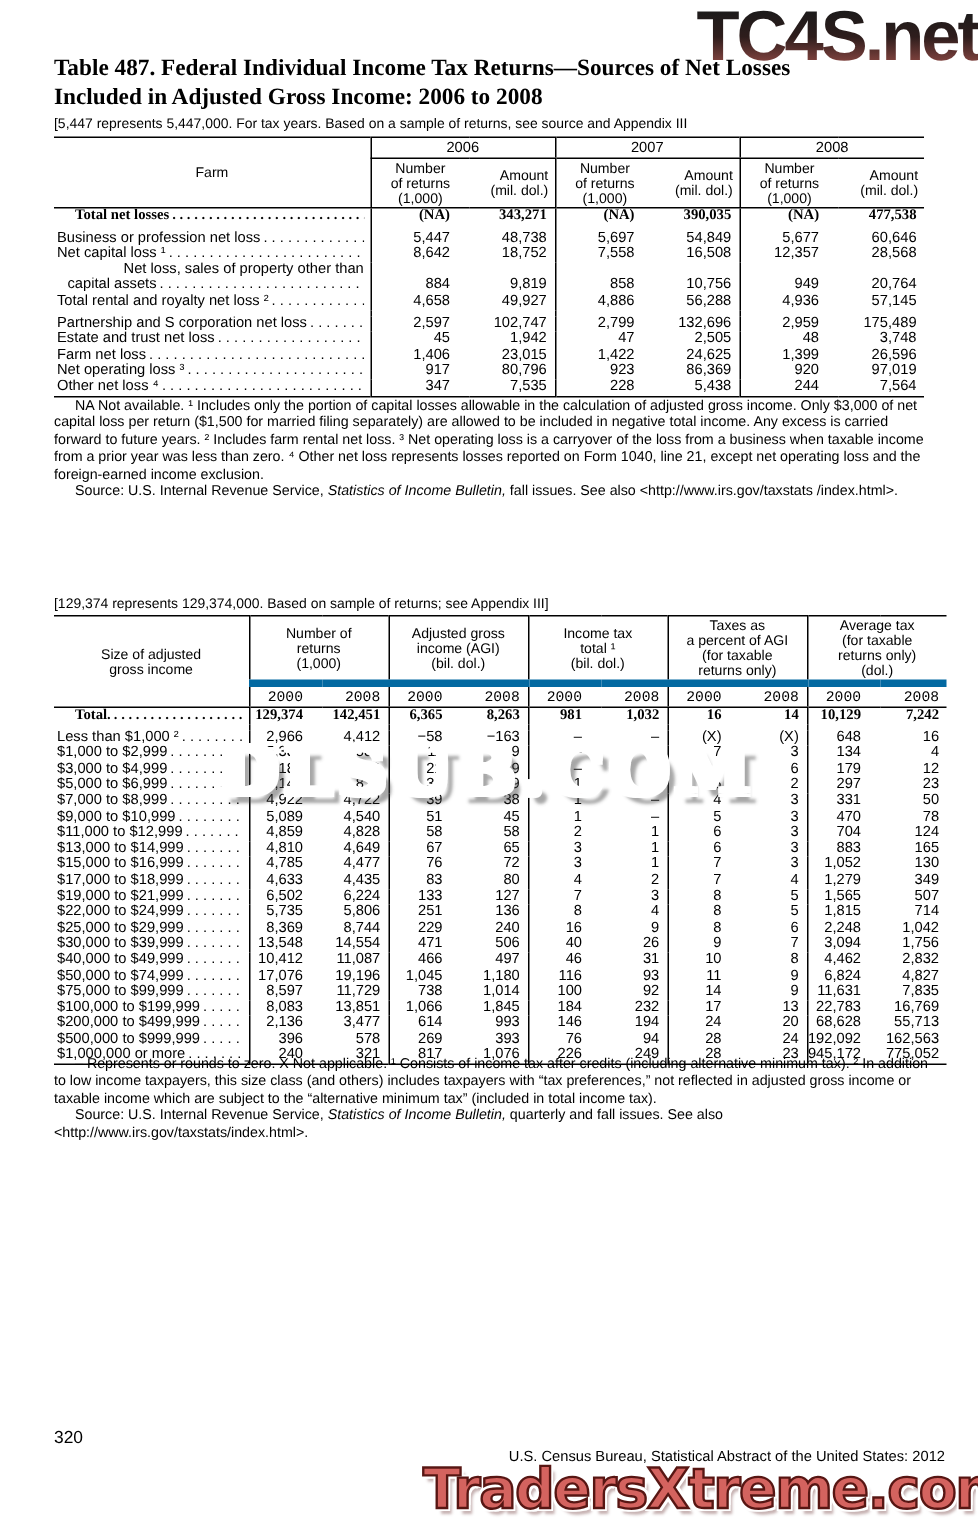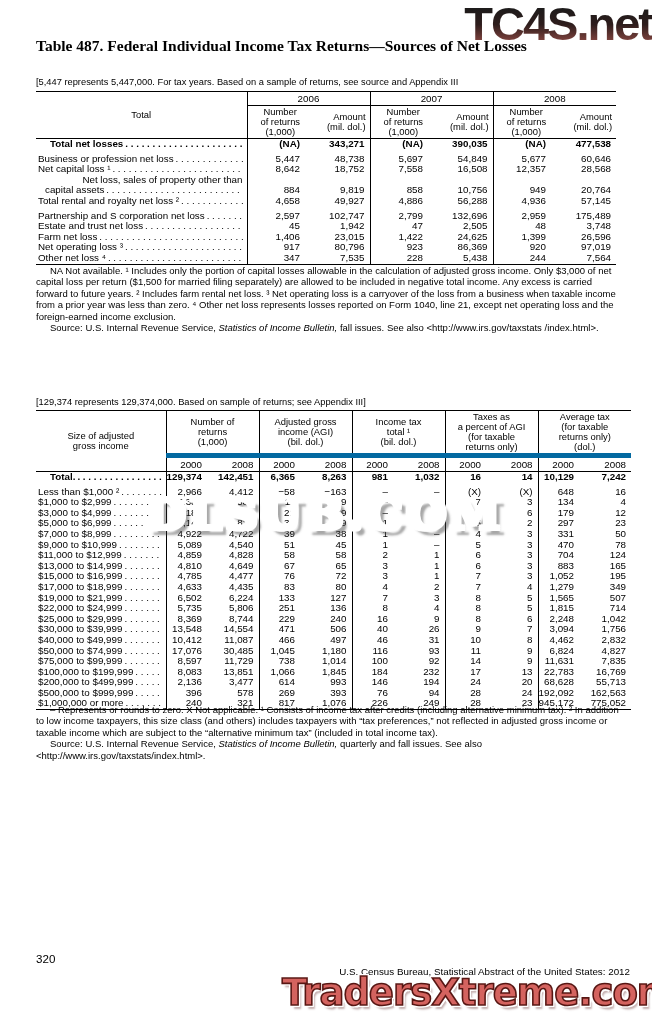--- a/index.html
+++ b/index.html
@@ -18,30 +18,30 @@
           font-size:9.8px;}
   table.t th{font-weight:normal;padding:1px 2px;font-size:9.4px;line-height:10px;vertical-align:middle;}
   table.t .yr{font-size:9.8px;text-align:center;padding:2px 0 1px;border-bottom:1px solid #000;}
   table.t .grp{border-bottom:5px solid #0369a1;text-align:center;}
   table.t .hb{border-bottom:1.5px solid #000;}
   table.t .gl{border-left:1px solid #000;}
   table.t td{padding:0;line-height:10.6px;vertical-align:bottom;}
   table.t .num{text-align:right;white-space:nowrap;}
   table.t .c0{padding-right:13px;}
   table.t .c1{padding-right:5px;}
-  table.t .yr2{text-align:right;padding:2px 5px 1px 0;font-size:9.8px;}
+  table.t .yr2{text-align:right;padding:2px 5px 1px 0;font-size:9.8px;font-family:Liberation Mono, monospace;}
   table.t .yr2.y0{padding-right:13px;}
   table.t .lab{padding-left:2px;padding-right:4px;overflow:hidden;}
   table.t .lbl{display:flex;align-items:baseline;overflow:hidden;}
   table.t .lbl .t{white-space:nowrap;}
   table.t .t1{white-space:nowrap;text-align:right;}
   table.t .ind .t{padding-left:7px;}
   table.t .dots{flex:1 1 auto;overflow:hidden;white-space:nowrap;margin-left:2px;}
   table.t .dots::after{content:" . . . . . . . . . . . . . . . . . . . . . . . . . . . . . . . . . . . . . . . . . . . . .";}
-  table.t tr.bold td{font-weight:bold;}
+  table.t tr.bold td{font-weight:bold;font-family:Liberation Serif, serif;}
   table.t tr.bold .lbl{padding-left:12px;}
   table.t tr.sp td{height:4px;font-size:1px;line-height:1px;}
   .subr{text-align:center;}
   .suba{text-align:right;padding-right:4px !important;}
 
   
   .fn{left:36px;width:584px;font-size:9.5px;line-height:11.4px;z-index:1;}
   .fn p{margin:0;text-indent:14px;overflow-wrap:anywhere;}
   .fn i{font-family:"Liberation Sans",sans-serif;}
 
@@ -68,36 +68,37 @@
           text-shadow:0 0 2px #fff,0 0 3px #fff,2px 2px 0 #fff,-2px 2px 0 #fff,
                       2px -2px 0 #fff,-2px -2px 0 #fff,3px 4px 2px rgba(90,30,30,.35);}
 </style>
 </head>
 <body>
 
 <div class="abs wm wm-top">TC4S.net</div>
 
 <div class="abs ttl" style="top:36px;">
   <div>Table 487. Federal Individual Income Tax Returns—Sources of Net Losses</div>
+  <div>Included in Adjusted Gross Income: 2006 to 2008</div>
 </div>
 <div class="abs note" style="top:77px;">[5,447  represents 5,447,000. For tax years. Based on a sample of returns, see source and Appendix III</div>
 
 <table class="t abs" style="left:36px;top:91px;width:580px;">
   <colgroup>
     <col style="width:211px;">
       <col style="width:66px;">
       <col style="width:57px;">
     <col style="width:66px;">
       <col style="width:57px;">
       <col style="width:66px;">
       <col style="width:57px;">
   </colgroup>
   <thead>
     <tr>
-      <th rowspan="2" class="hb" style="text-align:center;">Total</th>
+      <th rowspan="2" class="hb" style="text-align:center;">Farm</th>
       <th colspan="2" class="yr gl">2006</th>
       <th colspan="2" class="yr gl">2007</th>
       <th colspan="2" class="yr gl">2008</th>
     </tr>
     <tr>
       <th class="gl hb subr">
         <div>Number</div>
           <div>of returns</div>
           <div>(1,000)</div>
         </th>
@@ -543,21 +544,21 @@
         </td>
         <td class="num c0 gl">4,785</td>
         <td class="num c1">4,477</td>
         <td class="num c0 gl">76</td>
         <td class="num c1">72</td>
         <td class="num c0 gl">3</td>
         <td class="num c1">1</td>
         <td class="num c0 gl">7</td>
         <td class="num c1">3</td>
         <td class="num c0 gl">1,052</td>
-        <td class="num c1">195</td>
+        <td class="num c1">130</td>
       </tr>
       <tr>
         <td class="lab">
           <div class="lbl">
             <span class="t">$17,000 to $18,999</span>
             <span class="dots"></span>
           </div>
         </td>
         <td class="num c0 gl">4,633</td>
         <td class="num c1">4,435</td>
@@ -661,21 +662,21 @@
         <td class="num c1">2,832</td>
       </tr>
       <tr>
         <td class="lab">
           <div class="lbl">
             <span class="t">$50,000 to $74,999</span>
             <span class="dots"></span>
           </div>
         </td>
         <td class="num c0 gl">17,076</td>
-        <td class="num c1">30,485</td>
+        <td class="num c1">19,196</td>
         <td class="num c0 gl">1,045</td>
         <td class="num c1">1,180</td>
         <td class="num c0 gl">116</td>
         <td class="num c1">93</td>
         <td class="num c0 gl">11</td>
         <td class="num c1">9</td>
         <td class="num c0 gl">6,824</td>
         <td class="num c1">4,827</td>
       </tr>
       <tr>

